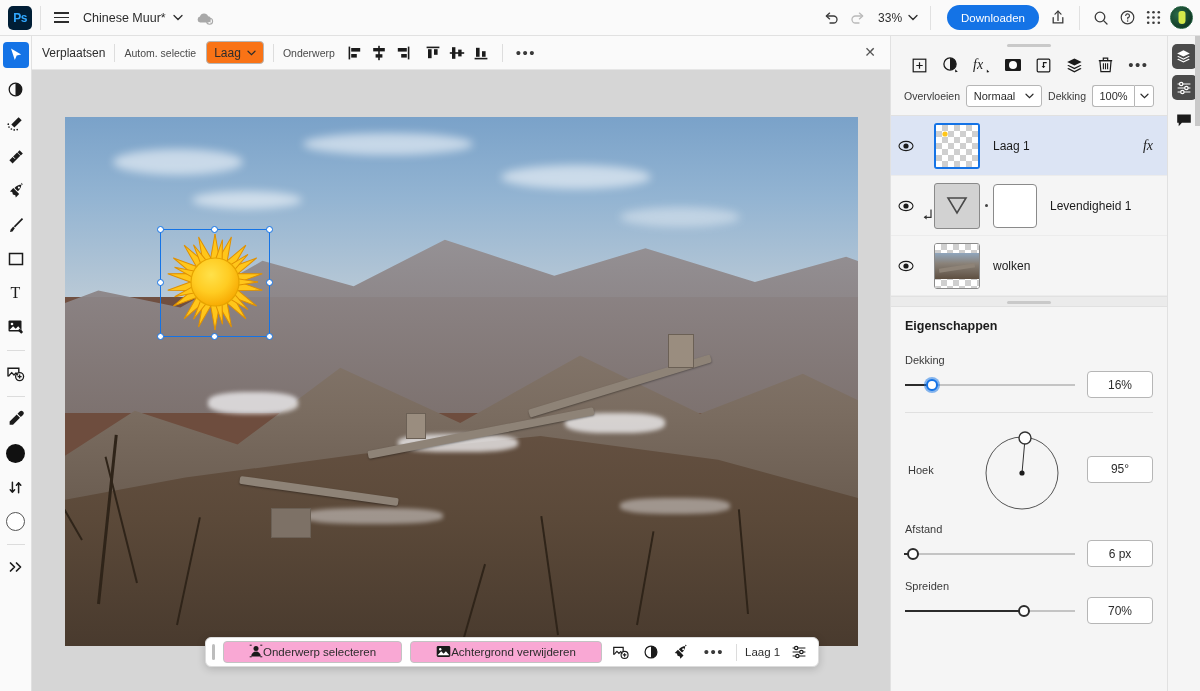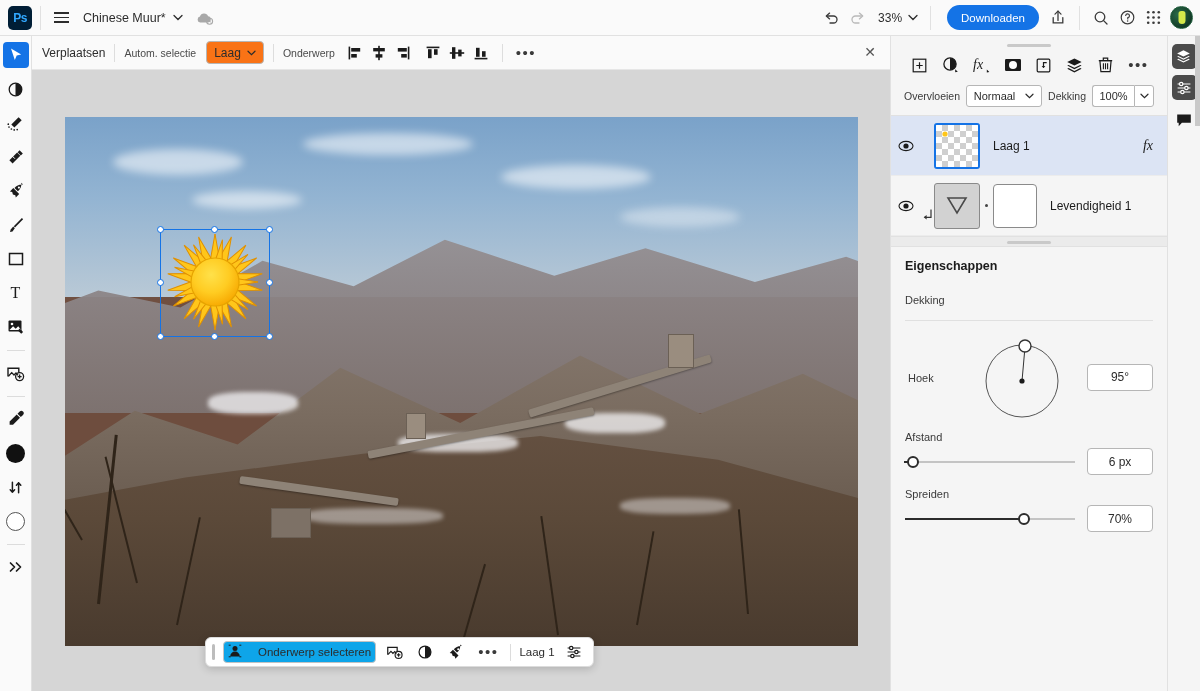--- a/index.html
+++ b/index.html
@@ -169,23 +169,23 @@
 
   
   .ctx-bar {
     position: absolute; left: 205px; top: 637px; height: 30px;
     background: #fff; border: 1px solid #dcdcdc; border-radius: 6px;
     box-shadow: 0 2px 8px rgba(0,0,0,0.18);
     display: flex; align-items: center; padding: 0 8px 0 6px; gap: 8px;
   }
   .ctx-grip { width: 3px; height: 16px; background: #bdbdbd; border-radius: 2px; }
   .ctx-btn {
-    height: 22px; padding: 0 4px; border: 1px solid #c3c3c3; border-radius: 4px;
-    background: #0ea5e9; font-size: 11.5px; color: #2c2c2c;
-    display: flex; align-items: center; gap: 16px; cursor: pointer; white-space: nowrap;
+    height: 22px; padding: 0 25px; border: 1px solid #c3c3c3; border-radius: 4px;
+    background: #f9a8d4; font-size: 11.5px; color: #2c2c2c;
+    display: flex; align-items: center; gap: 0; cursor: pointer; white-space: nowrap;
   }
   .ctx-ico { width: 22px; height: 22px; display: flex; align-items: center;
              justify-content: center; color: #1b1b1b; cursor: pointer; }
   .ctx-div { width: 1px; height: 17px; background: #dcdcdc; }
   .ctx-txt { font-size: 11.5px; color: #2c2c2c; }
 
   
   .rightpanel {
     position: absolute; left: 890px; top: 36px; width: 277px; height: 655px;
     background: #f5f5f5; border-left: 1px solid #e1e1e1;
@@ -632,20 +632,30 @@
       <div class="ctx-btn">
         <span>
           <svg width="14" height="14" viewBox="0 0 14 14">
             <circle cx="7" cy="4.6" r="2.5" fill="#1b1b1b"></circle>
             <path d="M2.2 12.4a4.8 4.8 0 0 1 9.6 0z" fill="#1b1b1b"></path>
             <path d="M0.7 1.2h2M11.3 1.2h2M0.7 12.8h2M11.3 12.8h2" stroke="#1b1b1b" stroke-width="1"></path>
           </svg>
         </span>
         <span>Onderwerp selecteren</span>
       </div>
+      <div class="ctx-btn">
+        <span>
+          <svg width="15" height="13" viewBox="0 0 15 13">
+            <rect x="0.7" y="1" width="13.6" height="11" rx="1.4" fill="#1b1b1b"></rect>
+            <circle cx="4.2" cy="4.3" r="1.2" fill="#fff"></circle>
+            <path d="M1.6 10.2l3.6-4 2.4 2.5 2.3-2.4 3.4 3.9z" fill="#fff"></path>
+          </svg>
+        </span>
+        <span>Achtergrond verwijderen</span>
+      </div>
       <div class="ctx-ico">
         <svg width="18" height="16" viewBox="0 0 19 17">
           <path d="M1.8 11.4V3.6h10v4" fill="none" stroke="#1b1b1b" stroke-width="1.3"></path>
           <path d="M2.2 11.1l3-3.3 2.1 2.2 1.9-2 1.8 2.2" fill="none" stroke="#1b1b1b" stroke-width="1.2"></path>
           <circle cx="13.3" cy="11.6" r="3.7" fill="none" stroke="#1b1b1b" stroke-width="1.2"></circle>
           <path d="M13.3 9.7v3.8M11.4 11.6h3.8" stroke="#1b1b1b" stroke-width="1.2"></path>
         </svg>
       </div>
       <div class="ctx-ico">
         <svg width="16" height="16" viewBox="0 0 17 17">
@@ -790,32 +800,57 @@
           </div>
           <div class="link-dot">
             <svg width="9" height="9" viewBox="0 0 9 9">
                 <circle cx="4.5" cy="4.5" r="1.5" fill="#444"></circle>
               </svg>
           </div>
           <div class="mask-thumb" style="margin-left:0"></div>
           <div class="layer-name">Levendigheid 1</div>
         </div>
 
+        <div class="layer-row">
+          <div class="eye">
+            <svg width="16" height="12" viewBox="0 0 16 12">
+              <ellipse cx="8" cy="6" rx="7" ry="4.6" fill="none" stroke="#1b1b1b" stroke-width="1.1"></ellipse>
+              <circle cx="8" cy="6" r="2.6" fill="#1b1b1b"></circle>
+            </svg>
+          </div>
+          <div class="clip-arrow"></div>
+          <div class="thumb">
+            <div class="checker"></div>
+            <div style="position:absolute;left:0;top:9px;right:0;height:26px;
+                        background:linear-gradient(to bottom,#8fa6bd 0%,#8a8279 40%,#5e4f41 100%);"></div>
+            <div style="position:absolute;left:4px;top:22px;width:36px;height:4px;
+                        background:#8e8377;transform:rotate(-9deg);"></div>
+          </div>
+          <div class="layer-name">wolken</div>
+        </div>
       </div>
     </div>
 
     <div class="prop-sep">
       <div class="panel-grip" style="margin-top:4px"></div>
     </div>
     <div class="panel">
       <div class="panel-title" style="padding-top:12px">Eigenschappen</div>
 
       <div class="prop-body">
 
         <div class="prop-lbl">Dekking</div>
+        <div class="slider-row">
+          <div class="slider">
+            <div class="track"></div>
+            <div class="fill" style="width:16%"></div>
+            <div class="knob focus" style="left:16%"></div>
+          </div>
+          <div class="val-box">16%</div>
+        </div>
 
         <div class="divider-line"></div>
 
         <div class="dial-row" style="margin-top:12px">
           <div style="width:52px;flex:none">
             <span class="prop-lbl" style="margin:3px">Hoek</span>
           </div>
           <div class="dial-wrap">
             <svg width="88" height="88" viewBox="0 0 88 88">
               <circle cx="44" cy="48" r="36" fill="none" stroke="#555" stroke-width="1"></circle>

